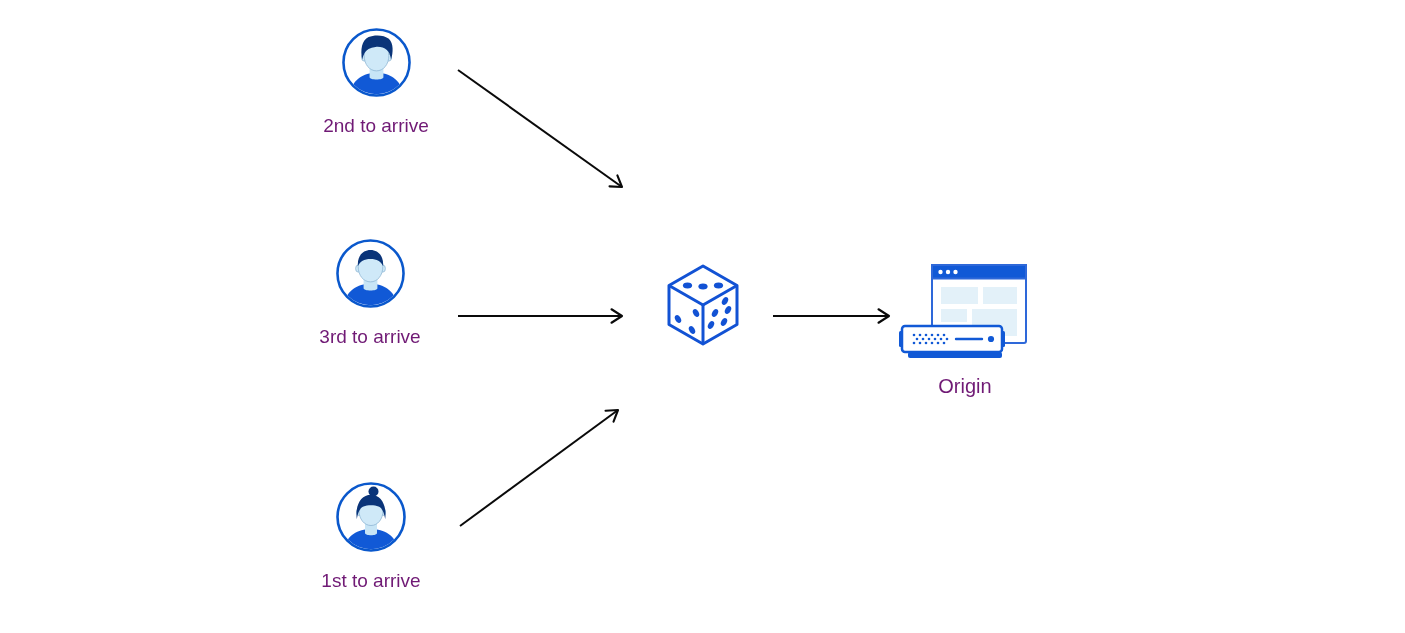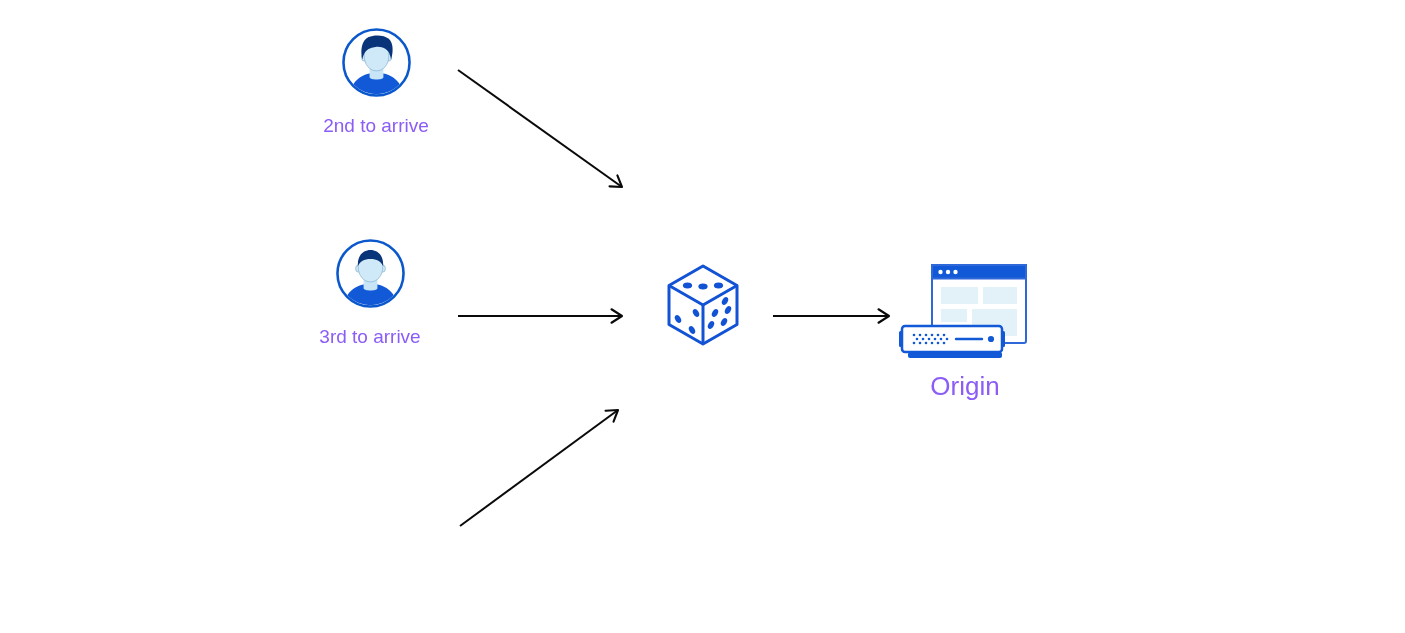--- a/index.html
+++ b/index.html
@@ -9,30 +9,30 @@
     background:#ffffff;
     font-family:"Liberation Sans", sans-serif;
     overflow:hidden;
   }
   .arrow-layer{position:absolute;left:0;top:0;width:1405px;height:633px;}
   .node{position:absolute;display:flex;flex-direction:column;align-items:center;}
   .node-label{
     margin-top:17px;
     font-size:19px;
     line-height:22px;
-    color:#8b5cf6;
+    color:#701a75;
     text-align:center;
     white-space:nowrap;
   }
   .v1{left:306px;top:27px;width:140px;}
   .v2{left:300px;top:238px;width:140px;}
   .v3{left:301px;top:481px;width:140px;}
   .dice-node{left:665px;top:263px;width:76px;}
   .origin-node{left:898px;top:264px;width:134px;}
-  .origin-node .node-label{margin-top:14px;font-size:26px;}
+  .origin-node .node-label{margin-top:14px;font-size:20px;}
 </style>
 </head>
 <body>
 
 <div class="canvas">
 
   <svg class="arrow-layer" viewBox="0 0 1405 633">
     <defs>
       <marker id="ah" viewBox="0 0 12 12" refX="9.5" refY="6" markerWidth="9" markerHeight="9" orient="auto">
         <path d="M2.5,1.5 L9.5,6 L2.5,10.5" fill="none" stroke="#0a0a0a" stroke-width="1.4" stroke-linecap="round" stroke-linejoin="round"></path>
@@ -80,20 +80,42 @@
         <ellipse cx="23.5" cy="31" rx="2.6" ry="3.6" fill="#cfe9f8" stroke="#8fb6d4" stroke-width="0.8"></ellipse>
         <ellipse cx="48.5" cy="31" rx="2.6" ry="3.6" fill="#cfe9f8" stroke="#8fb6d4" stroke-width="0.8"></ellipse>
         <path d="M36,13.5 C44,13.5 48.5,21 48.5,29 C48.5,38 43,44.5 36,44.5 C29,44.5 23.5,38 23.5,29 C23.5,21 28,13.5 36,13.5 Z" fill="#cfe9f8" stroke="#8fb6d4" stroke-width="0.8"></path>
         <path d="M23.2,28.5 C22.5,18.5 28,12.2 36,12.2 C44,12.2 49.5,18.5 48.8,28.5
                  C46.5,23.5 42.5,21.3 36,21.3 C29.5,21.3 25.5,23.5 23.2,28.5 Z" fill="#0a3479"></path>
       </g>
     </svg>
     <div class="node-label">3rd to arrive</div>
   </div>
 
+  <div class="node v3">
+    <svg width="72" height="72" viewBox="0 0 72 72">
+      <defs>
+          <clipPath id="c3">
+            <circle cx="36" cy="36" r="32.2"></circle>
+          </clipPath>
+        </defs>
+      <circle cx="36" cy="36" r="33.5" fill="#ffffff" stroke="#0a58cc" stroke-width="2.6"></circle>
+      <g clip-path="url(#c3)">
+        <path d="M8,72 C10,55 22,48 36,48 C50,48 62,55 64,72 Z" fill="#1159d6"></path>
+        <path d="M30,34 L30,52 C30,55 42,55 42,52 L42,34 Z" fill="#c7e5f6"></path>
+        <ellipse cx="24" cy="31" rx="2.5" ry="3.5" fill="#cfe9f8" stroke="#8fb6d4" stroke-width="0.8"></ellipse>
+        <ellipse cx="48" cy="31" rx="2.5" ry="3.5" fill="#cfe9f8" stroke="#8fb6d4" stroke-width="0.8"></ellipse>
+        <path d="M36,15 C43.5,15 48,21.5 48,29.5 C48,38 42.8,44.5 36,44.5 C29.2,44.5 24,38 24,29.5 C24,21.5 28.5,15 36,15 Z" fill="#cfe9f8" stroke="#8fb6d4" stroke-width="0.8"></path>
+        <circle cx="38.5" cy="10.5" r="5" fill="#0a3479"></circle>
+        <path d="M21.8,38 C20,25 25.5,13.8 36,13.8 C46.5,13.8 52,25 50.2,38
+                 C48.8,30.5 47,27.2 43.5,25.6 C39.5,23.9 32.5,23.9 28.5,25.6
+                 C25,27.2 23.2,30.5 21.8,38 Z" fill="#0a3479"></path>
+      </g>
+    </svg>
+    <div class="node-label">1st to arrive</div>
+  </div>
 
   <div class="node dice-node">
     <svg width="76" height="84" viewBox="0 0 76 84">
       <g stroke="#1252d4" stroke-width="3" stroke-linejoin="round" fill="#ffffff">
         <path d="M38,3 L72,22.5 L72,61.5 L38,81 L4,61.5 L4,22.5 Z"></path>
         <path d="M4,22.5 L38,42 L72,22.5" fill="none"></path>
         <path d="M38,42 L38,81" fill="none"></path>
       </g>
       <g fill="#1252d4">
         <ellipse cx="22.5" cy="22.5" rx="4.6" ry="2.9"></ellipse>

